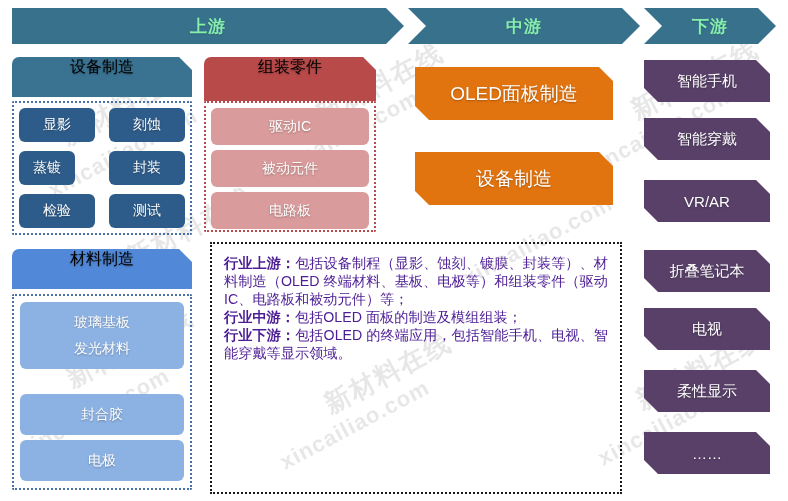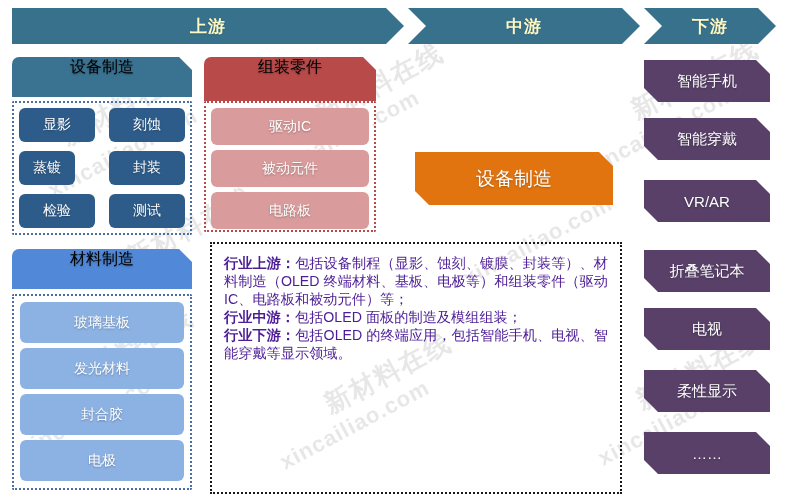--- a/index.html
+++ b/index.html
@@ -24,21 +24,21 @@
   .wm.en { font-size: 22px; letter-spacing: 1px; }
 
   
   .banner { position: absolute; top: 8px; left: 12px; width: 764px; height: 36px; }
   .seg {
     position: absolute; top: 0; height: 36px;
     background: #37718C;
     display: flex; align-items: center; justify-content: center;
   }
   .seg span {
-    color: #fef9c3; font-size: 17px; font-weight: bold; letter-spacing: 1px;
+    color: #86efac; font-size: 17px; font-weight: bold; letter-spacing: 1px;
     text-shadow: 0 1px 1px rgba(0,0,0,0.18);
   }
   .seg.s1 { left: 0; width: 392px;
     clip-path: polygon(0 0, 374px 0, 392px 50%, 374px 100%, 0 100%, 0 100%); }
   .seg.s2 { left: 396px; width: 232px;
     clip-path: polygon(0 0, 214px 0, 232px 50%, 214px 100%, 0 100%, 18px 50%); }
   .seg.s3 { left: 632px; width: 132px;
     clip-path: polygon(0 0, 114px 0, 132px 50%, 114px 100%, 0 100%, 18px 50%); }
 
   
@@ -156,21 +156,21 @@
     <span>测试</span>
   </div>
 
   <div class="hdr blue shape-hdr" style="left:12px; top:249px; width:180px; height:40px; font-size:16px;">
     <span>材料制造</span>
   </div>
   <div class="dashbox" style="left:12px; top:294px; width:180px; height:196px;"></div>
   <div class="chip lblue" style="left:20px; top:302px; width:164px; height:41px;">
     <span>玻璃基板</span>
   </div>
-  <div class="chip lblue" style="left:20px; top:348px; width:164px; height:41px;">
+  <div class="chip lblue" style="left:20px; top:328px; width:164px; height:41px;">
     <span>发光材料</span>
   </div>
   <div class="chip lblue" style="left:20px; top:440px; width:164px; height:41px;">
     <span>电极</span>
   </div>
   <div class="chip lblue" style="left:20px; top:394px; width:164px; height:41px;">
     <span>封合胶</span>
   </div>
 
   <div class="hdr red shape-hdr" style="left:204px; top:57px; width:172px; height:44px; font-size:16px;">
@@ -180,20 +180,23 @@
   <div class="chip lred" style="left:211px; top:108px; width:158px; height:37px;">
     <span>驱动IC</span>
   </div>
   <div class="chip lred" style="left:211px; top:150px; width:158px; height:37px;">
     <span>被动元件</span>
   </div>
   <div class="chip lred" style="left:211px; top:192px; width:158px; height:37px;">
     <span>电路板</span>
   </div>
 
+  <div class="bigchip orange" style="left:415px; top:67px; width:198px; height:53px;">
+    <span>OLED面板制造</span>
+  </div>
   <div class="bigchip orange" style="left:415px; top:152px; width:198px; height:53px;">
     <span>设备制造</span>
   </div>
 
   <div class="bigchip purple" style="left:644px; top:60px; width:126px; height:42px;">
     <span>智能手机</span>
   </div>
   <div class="bigchip purple" style="left:644px; top:118px; width:126px; height:42px;">
     <span>智能穿戴</span>
   </div>

